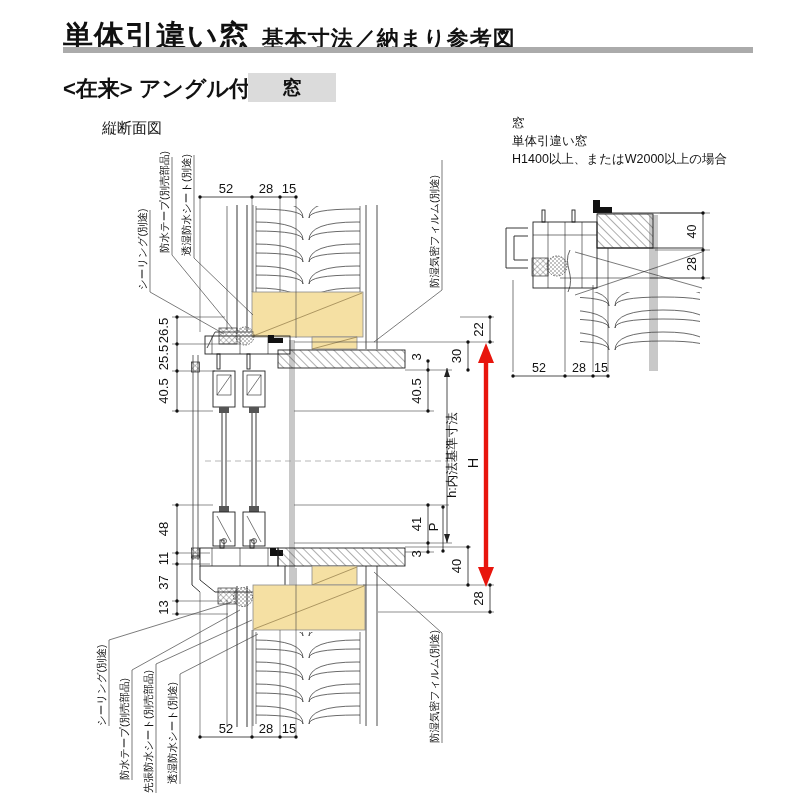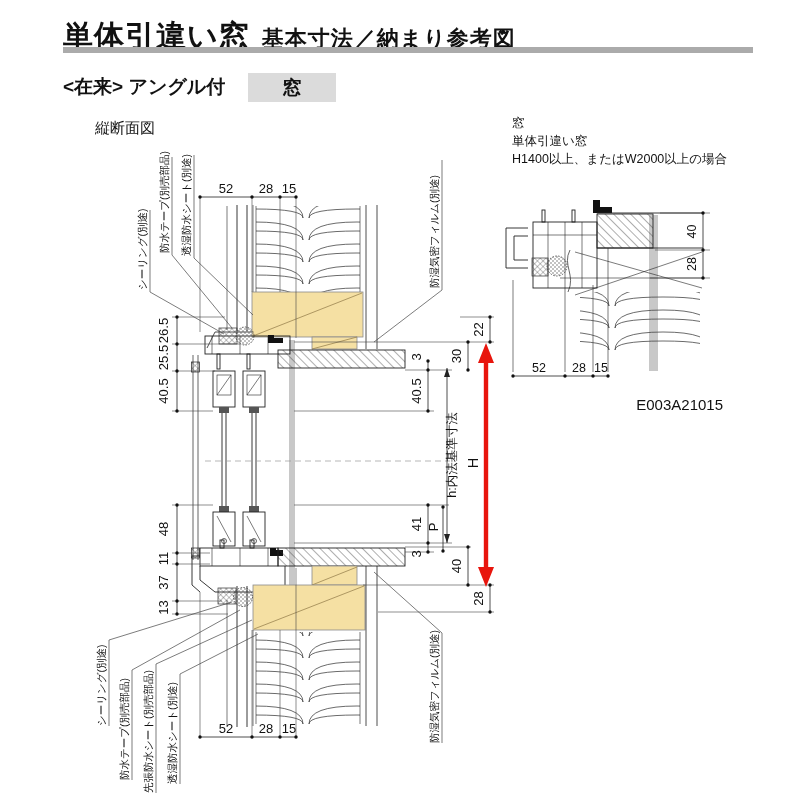--- a/index.html
+++ b/index.html
@@ -3,24 +3,24 @@
 <meta charset="utf-8">
 <style>
   html,body{margin:0;padding:0;background:#fff;}
   #page{position:relative;width:800px;height:800px;background:#fff;overflow:hidden;
         font-family:"Liberation Sans","DejaVu Sans",sans-serif;color:#111;}
   .abs{position:absolute;}
   #title-row{left:63px;top:16px;width:700px;white-space:nowrap;}
   #title-main{font-size:30px;font-weight:bold;letter-spacing:1px;}
   #title-sub{font-size:22px;font-weight:bold;margin-left:12px;letter-spacing:1px;}
   #title-rule{left:63px;top:47px;width:690px;height:6px;background:#ABABAB;}
-  #variant-row{left:63px;top:74px;font-size:19px;font-weight:600;white-space:nowrap;}
+  #variant-row{left:63px;top:74px;font-size:22px;font-weight:600;white-space:nowrap;}
   #variant-badge{left:248px;top:73px;width:88px;height:29px;background:#DBDBDB;
         font-size:19px;font-weight:600;text-align:center;line-height:29px;}
-  #section-title{left:95px;top:119px;font-size:15px;}
+  #section-title{left:102px;top:119px;font-size:15px;}
   #note-block{left:512px;top:114px;font-size:12.5px;line-height:18px;}
   #drawing-code{left:523px;top:396px;width:200px;text-align:right;font-size:15px;}
   svg text{font-family:"Liberation Sans","DejaVu Sans",sans-serif;fill:#111;}
   .dim{font-size:13px;}
   .dimsm{font-size:12.5px;}
   .callout{font-size:10.5px;}
 </style>
 </head>
 <body>
 
@@ -38,21 +38,20 @@
   <div class="abs" id="variant-badge">窓</div>
 
   <div class="abs" id="section-title">縦断面図</div>
 
   <div class="abs" id="note-block">
     <div>窓</div>
     <div>単体引違い窓</div>
     <div>H1400以上、またはW2000以上の場合</div>
   </div>
 
-  <div class="abs" id="drawing-code">E003A21015</div>
 
   <svg class="abs" width="800" height="800" viewBox="0 0 800 800" style="left:0;top:0">
     <defs>
       <pattern id="insul" width="102" height="22" patternUnits="userSpaceOnUse">
         <path d="M3,20 Q3,2 51,2 Q99,2 99,20 M99,20 Q99,11 51,11 Q3,11 3,20" fill="none" stroke="#444" stroke-width="0.8"></path>
       </pattern>
       <pattern id="hatch" width="6" height="6" patternUnits="userSpaceOnUse" patternTransform="rotate(-45)">
         <line x1="0" y1="0" x2="0" y2="6" stroke="#333" stroke-width="0.8"></line>
       </pattern>
       <pattern id="xhatch" width="4" height="4" patternUnits="userSpaceOnUse" patternTransform="rotate(45)">

